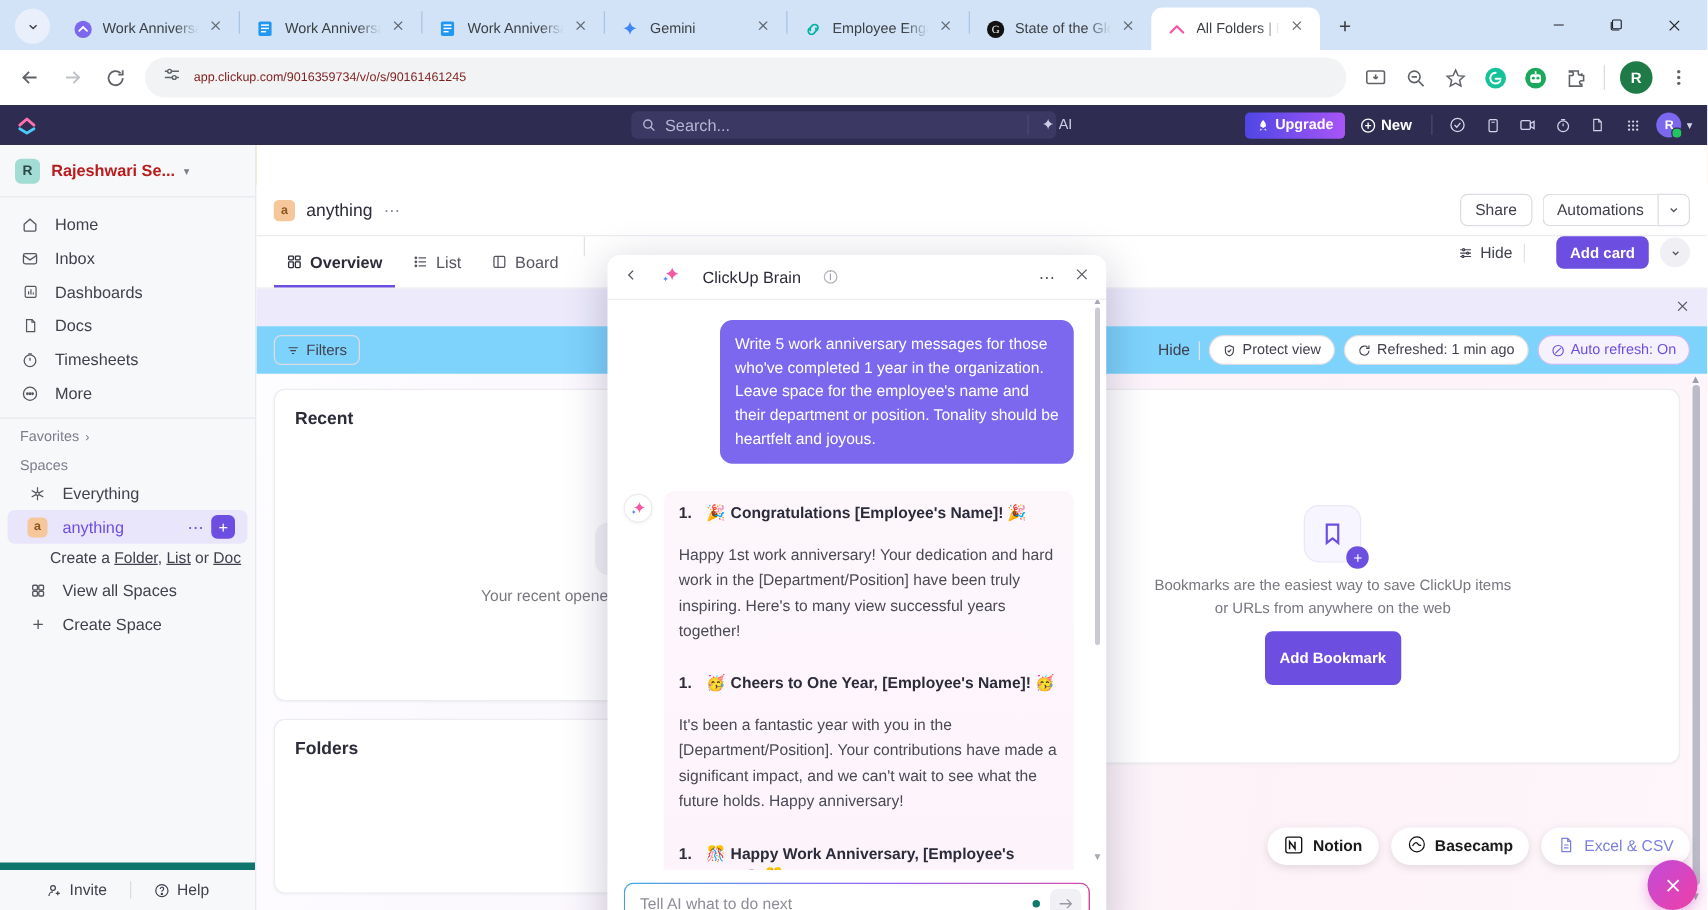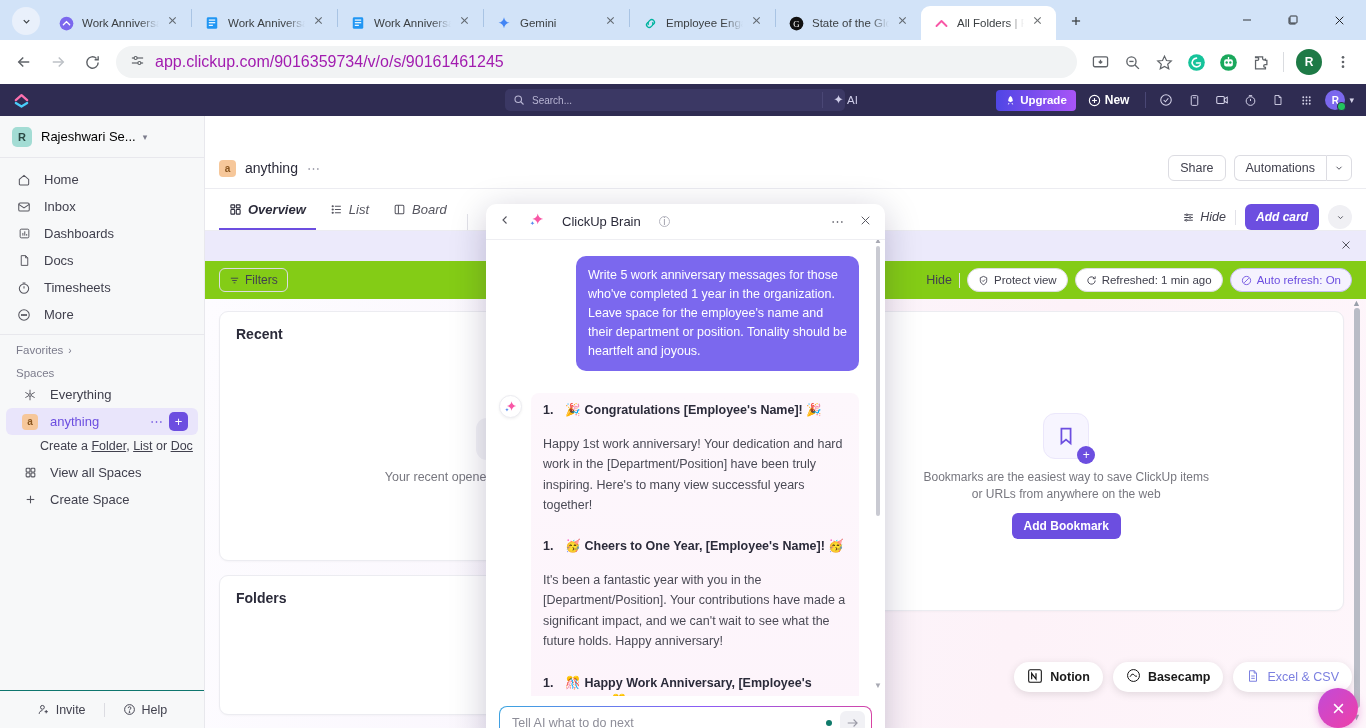--- a/index.html
+++ b/index.html
@@ -48,40 +48,40 @@
     height: 44px; background: #fff; display: flex; align-items: center;
     padding: 0 8px; gap: 2px;
   }
   .nav-btn { width: 32px; height: 32px; display:flex; align-items:center; justify-content:center; border-radius:16px; color:#5f6368; }
   .nav-btn.disabled { color: #bdc1c6; }
   .omnibox {
     flex: 1 1 auto; height: 32px; background: #f1f3f4; border-radius: 16px;
     display: flex; align-items: center; gap: 10px; padding: 0 14px;
     margin: 0 6px; min-width: 0;
   }
-  .omnibox .url { font-size: 16px; color: #a21caf; white-space: nowrap; overflow: hidden; }
+  .omnibox .url { font-size: 10px; color: #7f1d1d; white-space: nowrap; overflow: hidden; }
   .tb-icon { width: 30px; height: 30px; display:flex; align-items:center; justify-content:center; color:#5f6368; flex:none; }
   .ext-sep { width:1px; height:20px; background:#dadce0; margin:0 6px; }
   .profile-chip { width: 26px; height: 26px; border-radius: 13px; background: #1e7a46; color:#fff;
     font-size: 12px; font-weight: bold; display:flex; align-items:center; justify-content:center; margin: 0 4px; flex:none;}
 
   
   .app { position: relative; width: 1366px; height: 644px; background: #fff; overflow: hidden; }
 
   .cu-topbar {
     height: 32px; background: #2f2c52; display: flex; align-items: center;
     padding: 0 8px; gap: 8px; position: relative; z-index: 5;
   }
   .cu-logo { width: 26px; display:flex; align-items:center; justify-content:center; }
   .cu-search {
     width: 340px; height: 22px; background: #3b3864; border-radius: 5px;
     display:flex; align-items:center; gap:7px; padding: 0 8px;
     margin: 0 auto; position: absolute; left: 505px;
   }
-  .cu-search .ph { font-size: 10px; color: #b9b6d4; text-align: right; }
+  .cu-search .ph { font-size: 13px; color: #b9b6d4; text-align: right; }
   .cu-ai-btn { position:absolute; left: 822px; display:flex; align-items:center; gap:3px;
     font-size: 11.5px; color:#cfcde8; padding-left: 9px; border-left: 1px solid #4a4775; height: 16px;}
   .cu-right { margin-left: auto; display: flex; align-items: center; gap: 4px; }
   .upgrade-btn {
     height: 21px; border-radius: 4px; padding: 0 9px;
     background: linear-gradient(90deg, #4f46e5, #a855f7);
     color: #fff; font-size: 11.5px; font-weight: bold;
     display:flex; align-items:center; gap:4px;
   }
   .new-btn { display:flex; align-items:center; gap:4px; color:#fff; font-size:12px; font-weight:bold; padding: 0 8px; }
@@ -93,74 +93,74 @@
     border-radius:4px; background:#22c55e; border:1.5px solid #2f2c52; }
 
   .cu-body { display: flex; height: 612px; position: relative; }
 
   
   .sidebar { width: 205px; background: #f7f8f9; border-right: 1px solid #e8e8ed;
     display: flex; flex-direction: column; flex: none; position: relative; z-index: 4;}
   .ws-head { height: 42px; display: flex; align-items: center; gap: 9px; padding: 0 12px; border-bottom: 1px solid #e8e8ed;}
   .ws-avatar { width: 20px; height: 20px; border-radius: 5px; background: #a3dcd4; color:#2b4a45;
     font-size: 11px; font-weight: bold; display:flex; align-items:center; justify-content:center; flex:none;}
-  .ws-name { font-size: 13px; color: #000000; font-weight: 400; white-space:nowrap;text-align:right; }
+  .ws-name { font-size: 13px; color: #b91c1c; font-weight: 700; white-space:nowrap;text-align:right; }
   .ws-caret { color:#7c7c8c; font-size: 9px; margin-left:-2px;}
   .nav-list { padding: 8px 0 6px; border-bottom: 1px solid #e8e8ed; }
   .nav-item { height: 27px; display:flex; align-items:center; gap: 12px; padding: 0 16px; font-size: 13px; color: #41414e; }
   .nav-item .ni-ico { width: 16px; display:flex; align-items:center; justify-content:center; color:#56565f; flex:none;}
   .sect { padding: 9px 16px 2px; font-size: 11.5px; color: #7c7c8c; display:flex; align-items:center; gap:5px;}
   .space-row { height: 27px; display:flex; align-items:center; gap: 12px; padding: 0 10px 0 16px; font-size: 13px; color: #41414e;
     margin: 0 6px; border-radius: 6px;}
   .space-row.sel { background: #e9e5fb; color: #6c4ee0; font-weight: 500; }
   .space-ico { width:16px; display:flex; align-items:center; justify-content:center; flex:none; color:#56565f;}
   .space-badge { width: 16px; height: 16px; border-radius: 4px; background: #f6c79a; color: #8a5620;
     font-size: 10px; font-weight: bold; display:flex; align-items:center; justify-content:center; flex:none;}
   .row-actions { margin-left:auto; display:flex; align-items:center; gap:5px;}
   .dots { color:#6c4ee0; font-size:13px; letter-spacing:1px;}
   .plus-sq { width:19px;height:19px;border-radius:5px;background:#6c4ee0;color:#fff;display:flex;align-items:center;justify-content:center;font-size:13px;}
   .create-line { font-size: 12.5px; color: #41414e; padding: 4px 0 6px 40px; }
   .create-line u { cursor:pointer; }
   .sb-spacer { flex: 1 1 auto; }
-  .sb-footer { height: 38px; border-top: 1px solid #0f766e; display:flex; align-items:center; justify-content:center; gap: 18px;}
+  .sb-footer { height: 38px; border-top: 6px solid #0f766e; display:flex; align-items:center; justify-content:center; gap: 18px;}
   .sb-foot-btn { display:flex; align-items:center; gap:6px; font-size: 12.5px; color: #41414e; }
   .sb-foot-sep { width:1px; height:14px; background:#dcdce2;}
 
   
   .main { flex: 1 1 auto; position: relative; overflow: hidden; background: #fff; }
   .orange-banner { position:absolute; left:0; top:0; right:0; height: 32px; background:#f5a623; z-index:1;
     display:flex; align-items:center; justify-content:center; color:#fff; font-size:12.5px; font-weight:500;}
   .main-head { position: relative; z-index: 2; background:#fff;}
   .mh-top { height: 41px; display:flex; align-items:center; padding: 0 14px; gap: 9px; border-bottom: 1px solid #ececf1;}
   .mh-badge { width: 17px; height: 17px; border-radius: 4px; background: #f6c79a; color:#8a5620;
     font-size:10px; font-weight:bold; display:flex; align-items:center; justify-content:center;}
   .mh-title { font-size: 14px; color:#2b2b3a; font-weight: 500; }
   .mh-dots { color:#8b8b99; letter-spacing:1px; font-size: 13px;}
   .mh-right { margin-left:auto; display:flex; align-items:center; gap: 8px;}
   .btn-o { height: 26px; border: 1px solid #dcdce2; border-radius: 6px; padding: 0 11px;
     display:flex; align-items:center; font-size: 12.5px; color:#41414e; background:#fff;}
   .btn-grp { display:flex; }
   .btn-grp .btn-o:first-child { border-radius: 6px 0 0 6px; border-right:none;}
   .btn-grp .btn-o:last-child { border-radius: 0 6px 6px 0; padding: 0 7px;}
-  .mh-tabs { height: 42px; display:flex; align-items:flex-end; padding: 0 14px; gap: 4px; border-bottom: 1px solid #ececf1; font-style: italic;}
+  .mh-tabs { height: 42px; display:flex; align-items:flex-start; padding: 0 14px; gap: 4px; border-bottom: 1px solid #ececf1;}
   .vtab { height: 41px; display:flex; align-items:center; gap: 6px; padding: 0 10px; font-size: 13px; color: #55555f;}
   .vtab.active { color:#2b2b3a; font-weight: 600; box-shadow: inset 0 -2px 0 #6c4ee0; }
   .vtab-sep { width:1px; height:16px; background:#e2e2e8; margin: 0 6px;}
   .tabs-right { margin-left:auto; display:flex; align-items:center; gap: 9px;}
   .hide-btn { display:flex; align-items:center; gap:5px; font-size: 12.5px; color:#41414e;}
   .addcard-btn { height: 26px; border-radius: 6px; background: #6c4ee0; color:#fff; font-size: 12px;
-    font-weight: bold; padding: 0 11px; display:flex; align-items:center;}
+    font-weight: bold; padding: 0 11px; display:flex; align-items:center;margin-left:16px;}
   .circ-btn { width: 24px; height: 24px; border-radius:12px; background:#f0f0f4; color:#55555f;
     display:flex; align-items:center; justify-content:center; font-size:10px;}
 
   .cust-banner { height: 30px; background: #eceafb; display:flex; align-items:center; justify-content:center;
     font-size: 12.5px; color: #3e3b52; position: relative; z-index: 2;}
   .cust-banner .x { position:absolute; right: 14px; color:#55555f; font-size:14px;}
 
-  .dash-toolbar { height: 38px; display:flex; align-items:center; padding: 0 14px; position:relative; z-index:2; background:#84cc16;}
+  .dash-toolbar { height: 38px; display:flex; align-items:center; padding: 0 14px; position:relative; z-index:2; background:#7dd3fc;}
   .filters-chip { height: 24px; border: 1px solid #dcdce2; border-radius: 6px; padding: 0 9px;
     display:flex; align-items:center; gap:5px; font-size: 12px; color:#41414e;}
   .dt-right { margin-left:auto; display:flex; align-items:center; gap: 7px;}
   .chip { height: 24px; border: 1px solid #dcdce2; border-radius: 13px; padding: 0 10px;
     display:flex; align-items:center; gap:5px; font-size: 11.5px; color:#41414e; background:#fff;}
   .chip.purple { border-color:#c7bdf5; color:#6c4ee0; background:#f5f2fe;}
   .dt-hide { font-size: 12.5px; color:#41414e; }
   .dt-sep { width:1px; height:15px; background:#e2e2e8;}
 
   .dash-body { position:absolute; left:0; right:0; top: 181px; bottom: 0;
@@ -176,21 +176,21 @@
     display:flex; align-items:center; justify-content:center; position:relative; color:#c3c3cd;}
   .empty-ico .check { position:absolute; right:-5px; bottom:-4px; width:15px; height:15px; border-radius:8px;
     background:#2b2b3a; color:#fff; font-size:9px; display:flex; align-items:center; justify-content:center;}
   .empty-txt { font-size: 12.5px; color:#77777f; text-align:center; max-width: 260px;}
   .card.bookmarks { height: 300px; display:flex; flex-direction:column;}
   .bm-ico { width: 46px; height: 46px; border-radius: 12px; background:#f7f5ff; border:1px solid #ebe7fb;
     display:flex; align-items:center; justify-content:center; position:relative; color:#6c4ee0;}
   .bm-ico .plus { position:absolute; right:-7px; bottom:-6px; width:18px; height:18px; border-radius:9px;
     background:#6c4ee0; color:#fff; font-size:12px; display:flex; align-items:center; justify-content:center;}
   .bm-txt { font-size: 12px; color:#77777f; text-align:center; max-width: 290px; line-height: 1.45;}
-  .addbm-btn { height: 26px; border-radius: 6px; background:#6c4ee0; color:#fff; font-size:12px; font-weight:bold;
+  .addbm-btn { height: 43px; border-radius: 6px; background:#6c4ee0; color:#fff; font-size:12px; font-weight:bold;
     padding: 0 12px; display:flex; align-items:center;}
 
   .vscroll { position:absolute; right: 6px; top: 192px; width: 6px; height: 400px; border-radius: 3px; background:#b9bcc6; z-index:3;}
   .vscroll-up { position:absolute; right: 5px; top: 182px; color:#9aa0ab; font-size: 9px; z-index:3;}
   .vscroll-dn { position:absolute; right: 5px; top: 596px; color:#9aa0ab; font-size: 9px; z-index:3;}
 
   
   .integrations { position:absolute; right: 14px; bottom: 36px; display:flex; gap: 10px; z-index: 6; align-items:center;}
   .int-pill { height: 30px; border-radius: 15px; background:#fff; box-shadow: 0 2px 8px rgba(0,0,0,.12);
     padding: 0 13px; display:flex; align-items:center; gap: 7px; font-size: 12.5px; font-weight: bold; color:#1a1a1a;}

